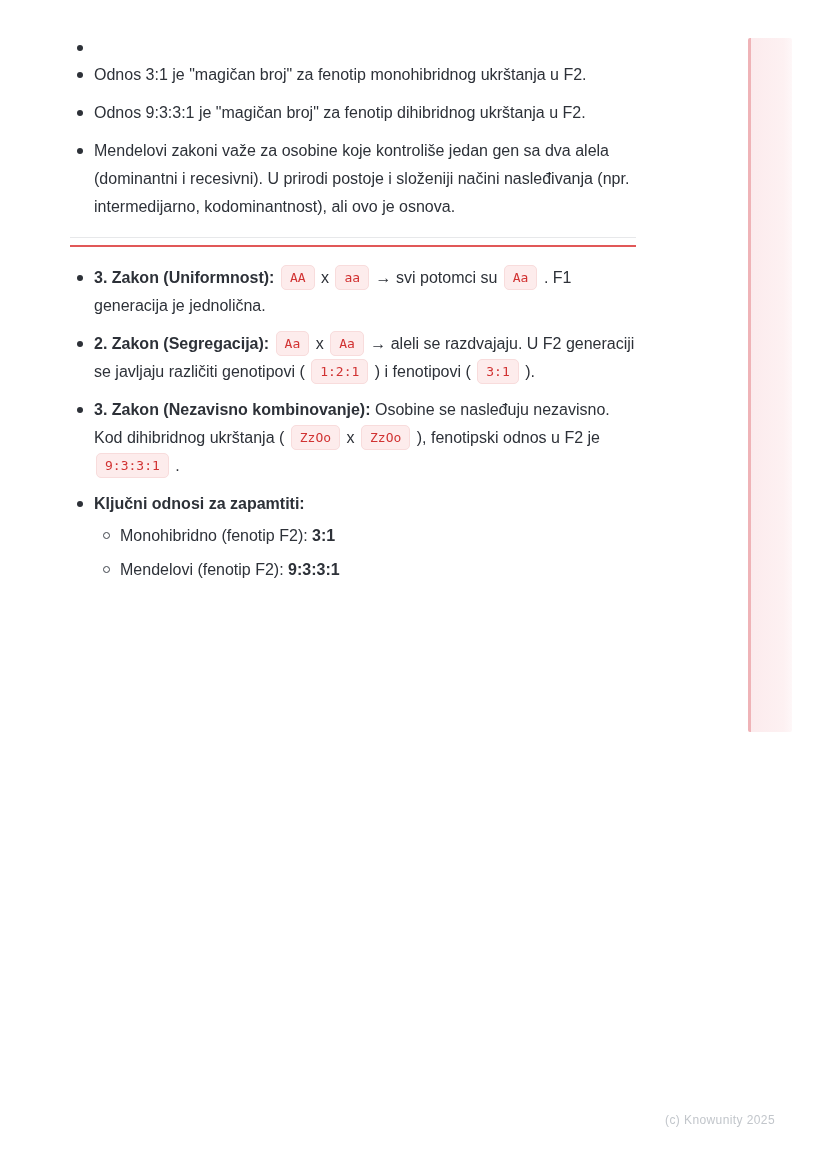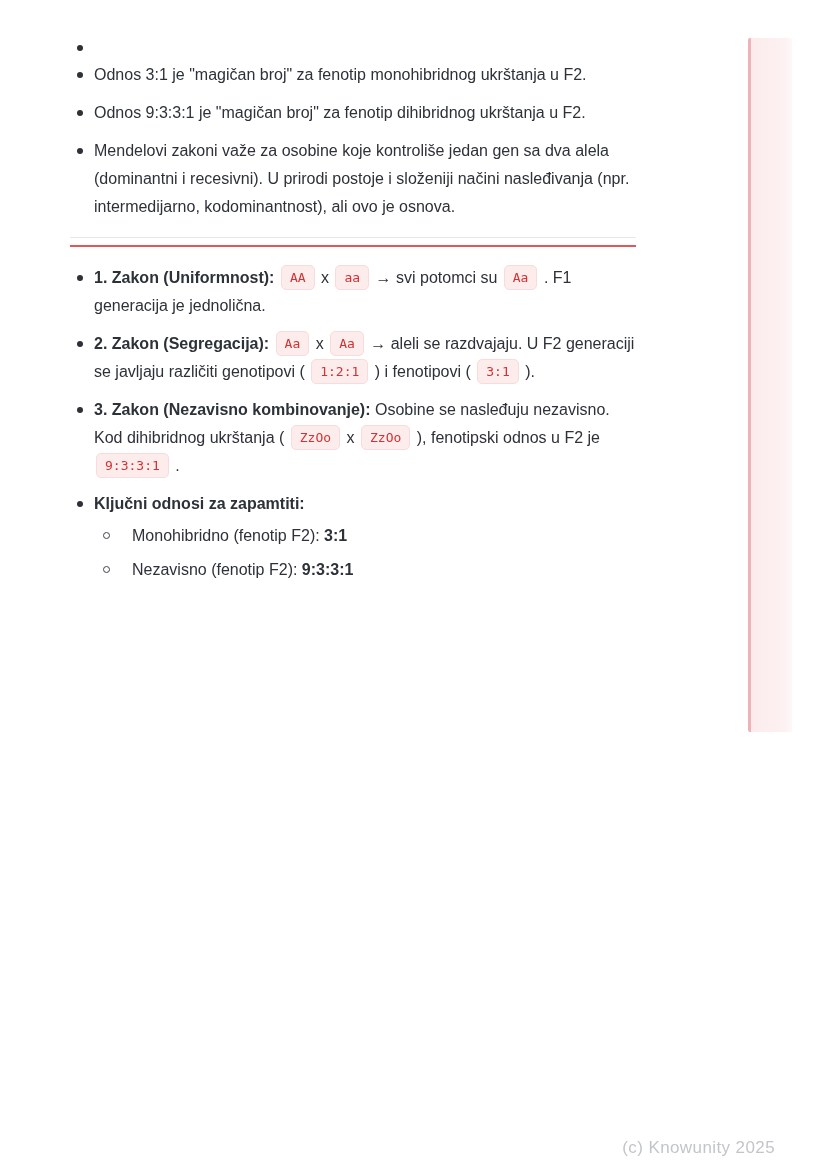--- a/index.html
+++ b/index.html
@@ -91,42 +91,41 @@
     color: #d13232;
     line-height: 15px;
     position: relative;
     top: -1px;
   }
 
   .sublist { margin: 4px 0 0 0; padding: 0; list-style: none; }
   .sublist > .sitem {
     display: flex;
     margin: 0 0 6px 0;
-    gap: 12px;
   }
   .sub-bullet {
     flex: 0 0 26px;
     padding-top: 10px;
   }
   .sub-bullet .circle {
     display: block;
     width: 5px; height: 5px;
     margin-left: 9px;
     border-radius: 50%;
     border: 1.5px solid #3f444c;
     background: transparent;
   }
   .sitem-body { font-size: 16px; line-height: 28px; }
   .sitem-body .ratio { font-weight: bold; }
 
   .page-footer {
     position: absolute;
-    top: 1138px;
+    top: 1113px;
     right: 53px;
-    font-size: 17px;
+    font-size: 12px;
     letter-spacing: 0.4px;
     color: #c2c6cb;
   }
 </style>
 </head>
 <body>
 
 <div class="side-highlight"></div>
 
 <div class="content">
@@ -160,21 +159,21 @@
 
   <hr class="divider">
 
   <hr class="title-rule">
 
   <ul class="blist review" id="review-list">
       <li class="bitem">
         <span class="bullet">
           <span class="disc"></span>
         </span>
-        <div class="bitem-body"><span class="seg-bold">1. Zakon (Uniformnost): </span><span class="seg-badge">AA</span><span class="seg-text"> x </span><span class="seg-badge">aa</span><span class="seg-text"> → svi potomci su </span><span class="seg-badge">Aa</span><span class="seg-text"> . F1 generacija je jednolična.</span></div>
+        <div class="bitem-body"><span class="seg-bold">3. Zakon (Uniformnost): </span><span class="seg-badge">AA</span><span class="seg-text"> x </span><span class="seg-badge">aa</span><span class="seg-text"> → svi potomci su </span><span class="seg-badge">Aa</span><span class="seg-text"> . F1 generacija je jednolična.</span></div>
       </li>
       <li class="bitem">
         <span class="bullet">
           <span class="disc"></span>
         </span>
         <div class="bitem-body"><span class="seg-bold">2. Zakon (Segregacija): </span><span class="seg-badge">Aa</span><span class="seg-text"> x </span><span class="seg-badge">Aa</span><span class="seg-text"> → aleli se razdvajaju. U F2 generaciji se javljaju različiti genotipovi ( </span><span class="seg-badge">1:2:1</span><span class="seg-text"> ) i fenotipovi ( </span><span class="seg-badge">3:1</span><span class="seg-text"> ).</span></div>
       </li>
       <li class="bitem">
         <span class="bullet">
           <span class="disc"></span>
@@ -189,21 +188,21 @@
             <li class="sitem">
               <span class="sub-bullet">
                 <span class="circle"></span>
               </span>
               <div class="sitem-body"><span class="seg-text">Monohibridno (fenotip F2): </span><span class="ratio">3:1</span></div>
             </li>
             <li class="sitem">
               <span class="sub-bullet">
                 <span class="circle"></span>
               </span>
-              <div class="sitem-body"><span class="seg-text">Nezavisno (fenotip F2): </span><span class="ratio">9:3:3:1</span></div>
+              <div class="sitem-body"><span class="seg-text">Mendelovi (fenotip F2): </span><span class="ratio">9:3:3:1</span></div>
             </li>
           </ul></div>
       </li>
     </ul>
 
 </div>
 
 <div class="page-footer">(c) Knowunity 2025</div>
 
 </body></html>

